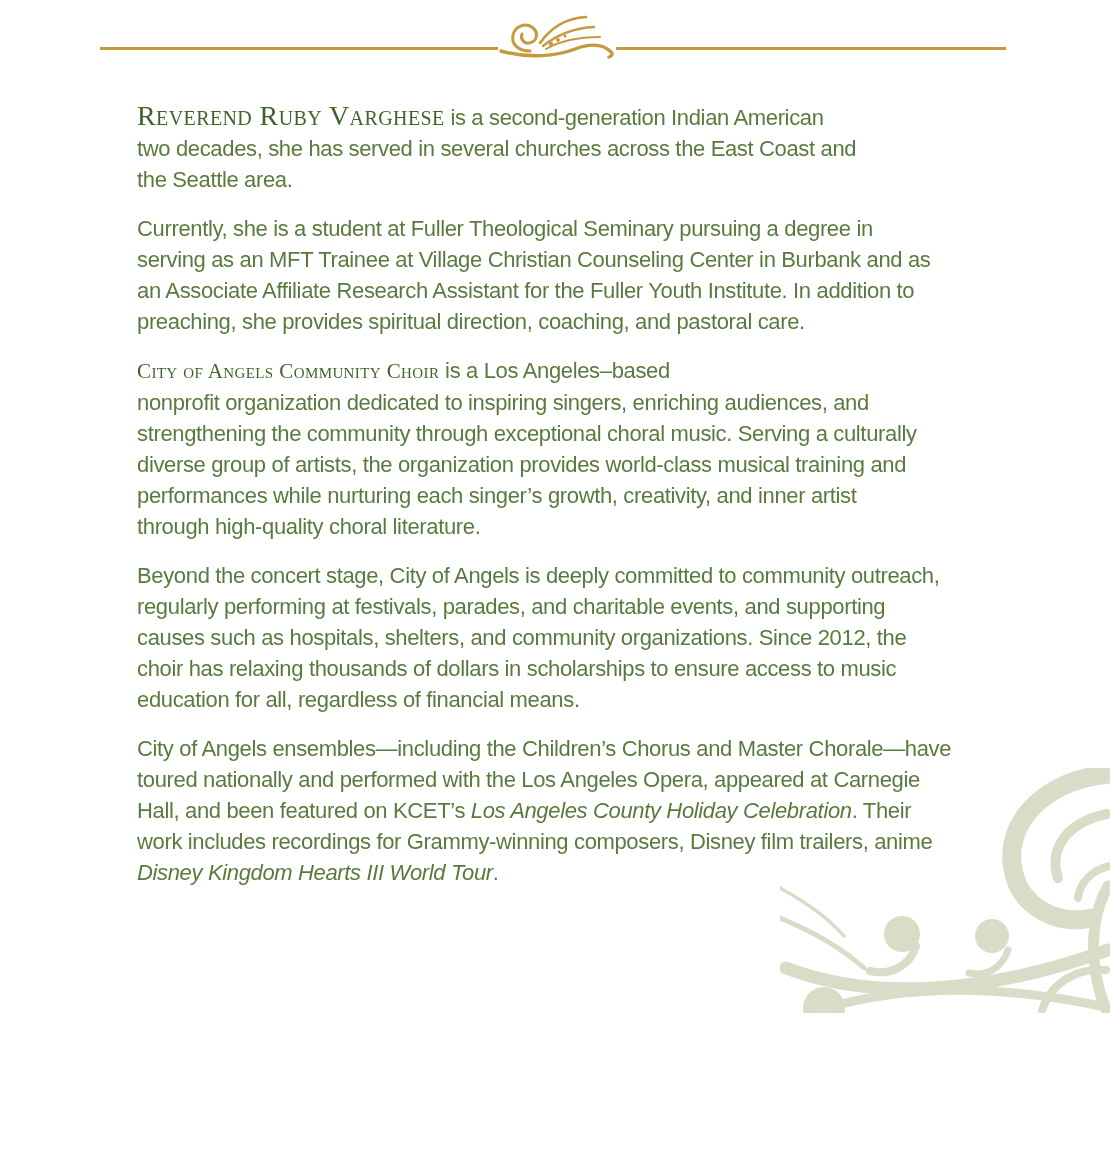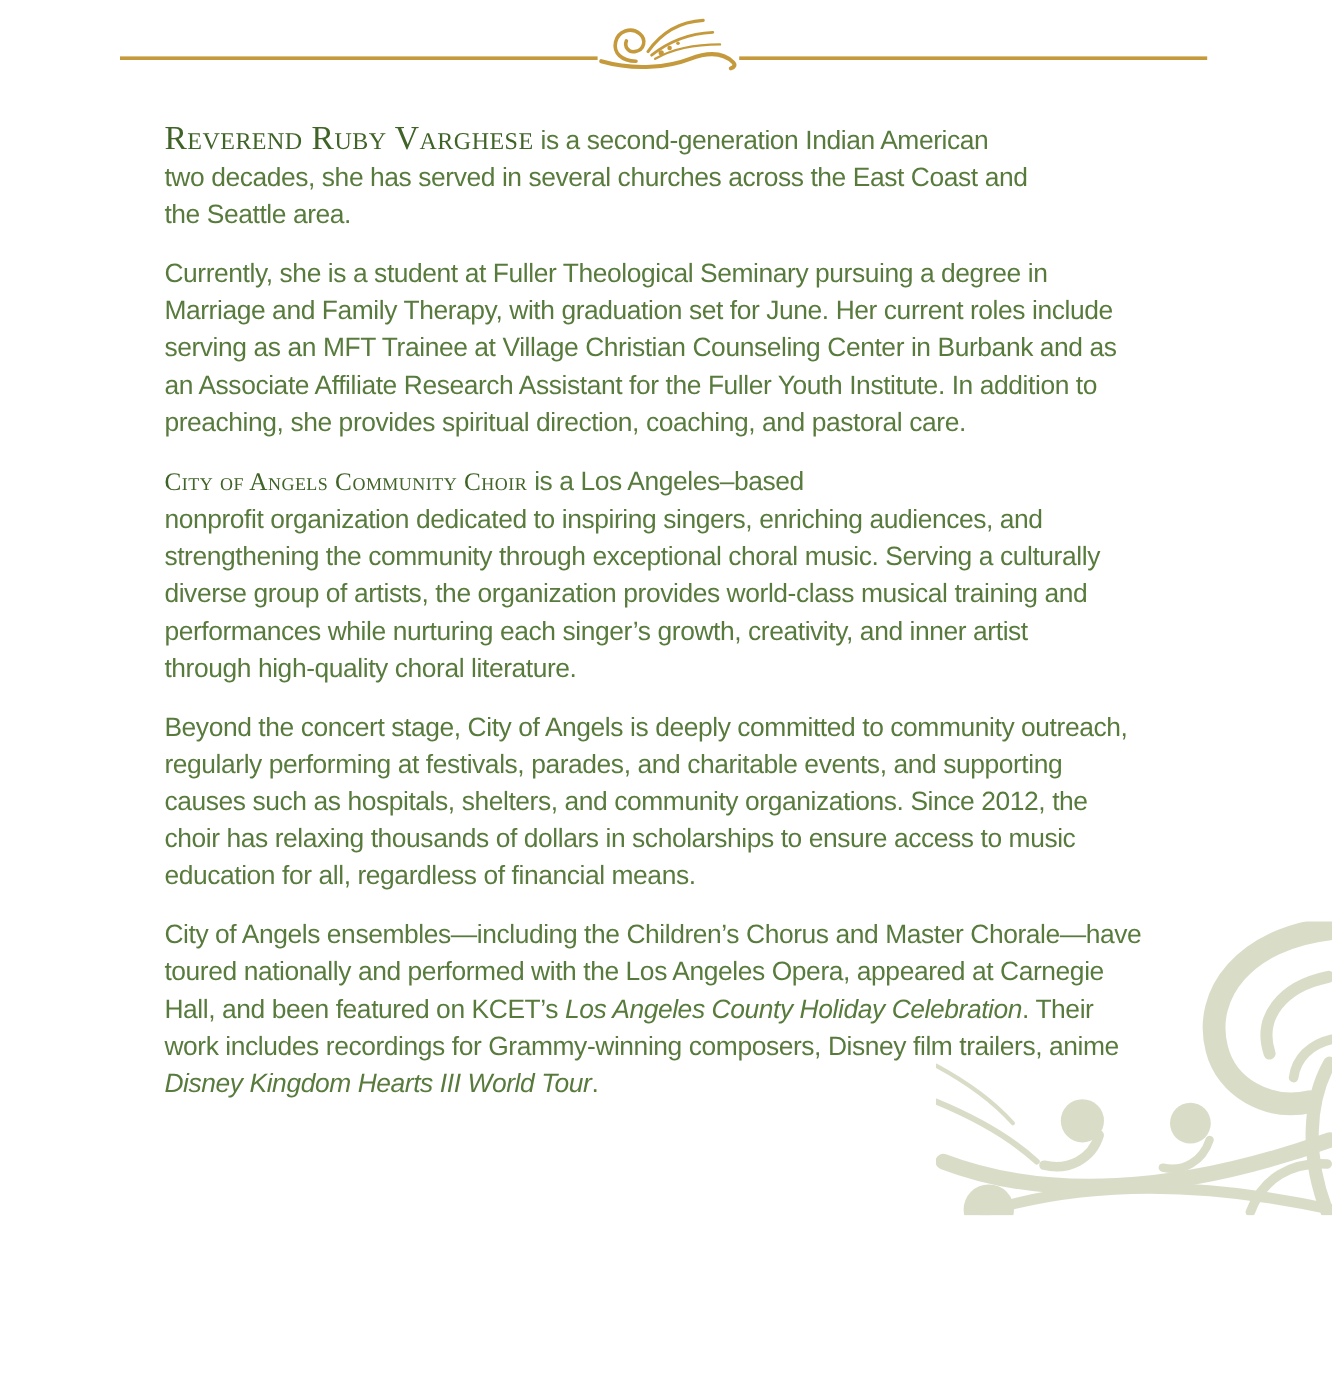--- a/index.html
+++ b/index.html
@@ -78,21 +78,20 @@
 
   <div class="content">
 
   <div class="para">
         <div class="line"><span class="seg-lead1">Reverend Ruby Varghese</span><span class="seg-n"> is a second-generation Indian American</span></div>
         <div class="line"><span class="seg-n">two decades, she has served in several churches across the East Coast and</span></div>
         <div class="line"><span class="seg-n">the Seattle area.</span></div>
       </div>
       <div class="para">
         <div class="line"><span class="seg-n">Currently, she is a student at Fuller Theological Seminary pursuing a degree in</span></div>
-        <div class="line"><span class="seg-n">Marriage and Family Therapy, with graduation set for June. Her current roles include</span></div>
         <div class="line"><span class="seg-n">serving as an MFT Trainee at Village Christian Counseling Center in Burbank and as</span></div>
         <div class="line"><span class="seg-n">an Associate Affiliate Research Assistant for the Fuller Youth Institute. In addition to</span></div>
         <div class="line"><span class="seg-n">preaching, she provides spiritual direction, coaching, and pastoral care.</span></div>
       </div>
       <div class="para">
       </div>
       <div class="para">
         <div class="line"><span class="seg-lead2">City of Angels Community Choir</span><span class="seg-n"> is a Los Angeles–based</span></div>
         <div class="line"><span class="seg-n">nonprofit organization dedicated to inspiring singers, enriching audiences, and</span></div>
         <div class="line"><span class="seg-n">strengthening the community through exceptional choral music. Serving a culturally</span></div>

